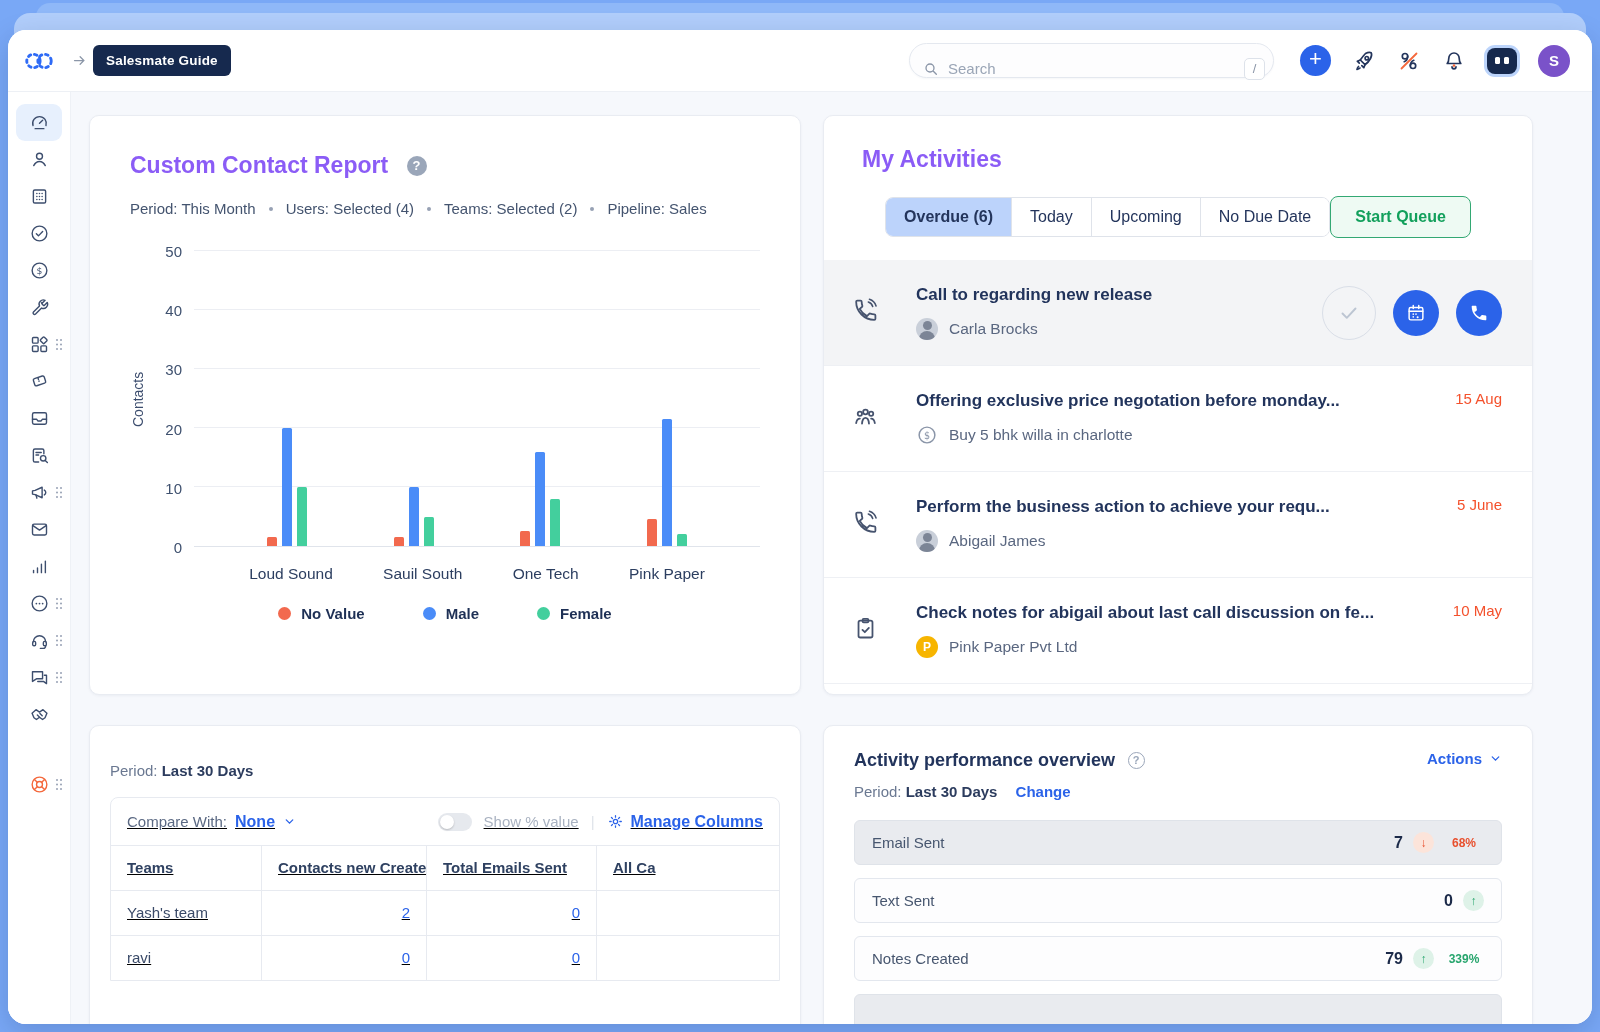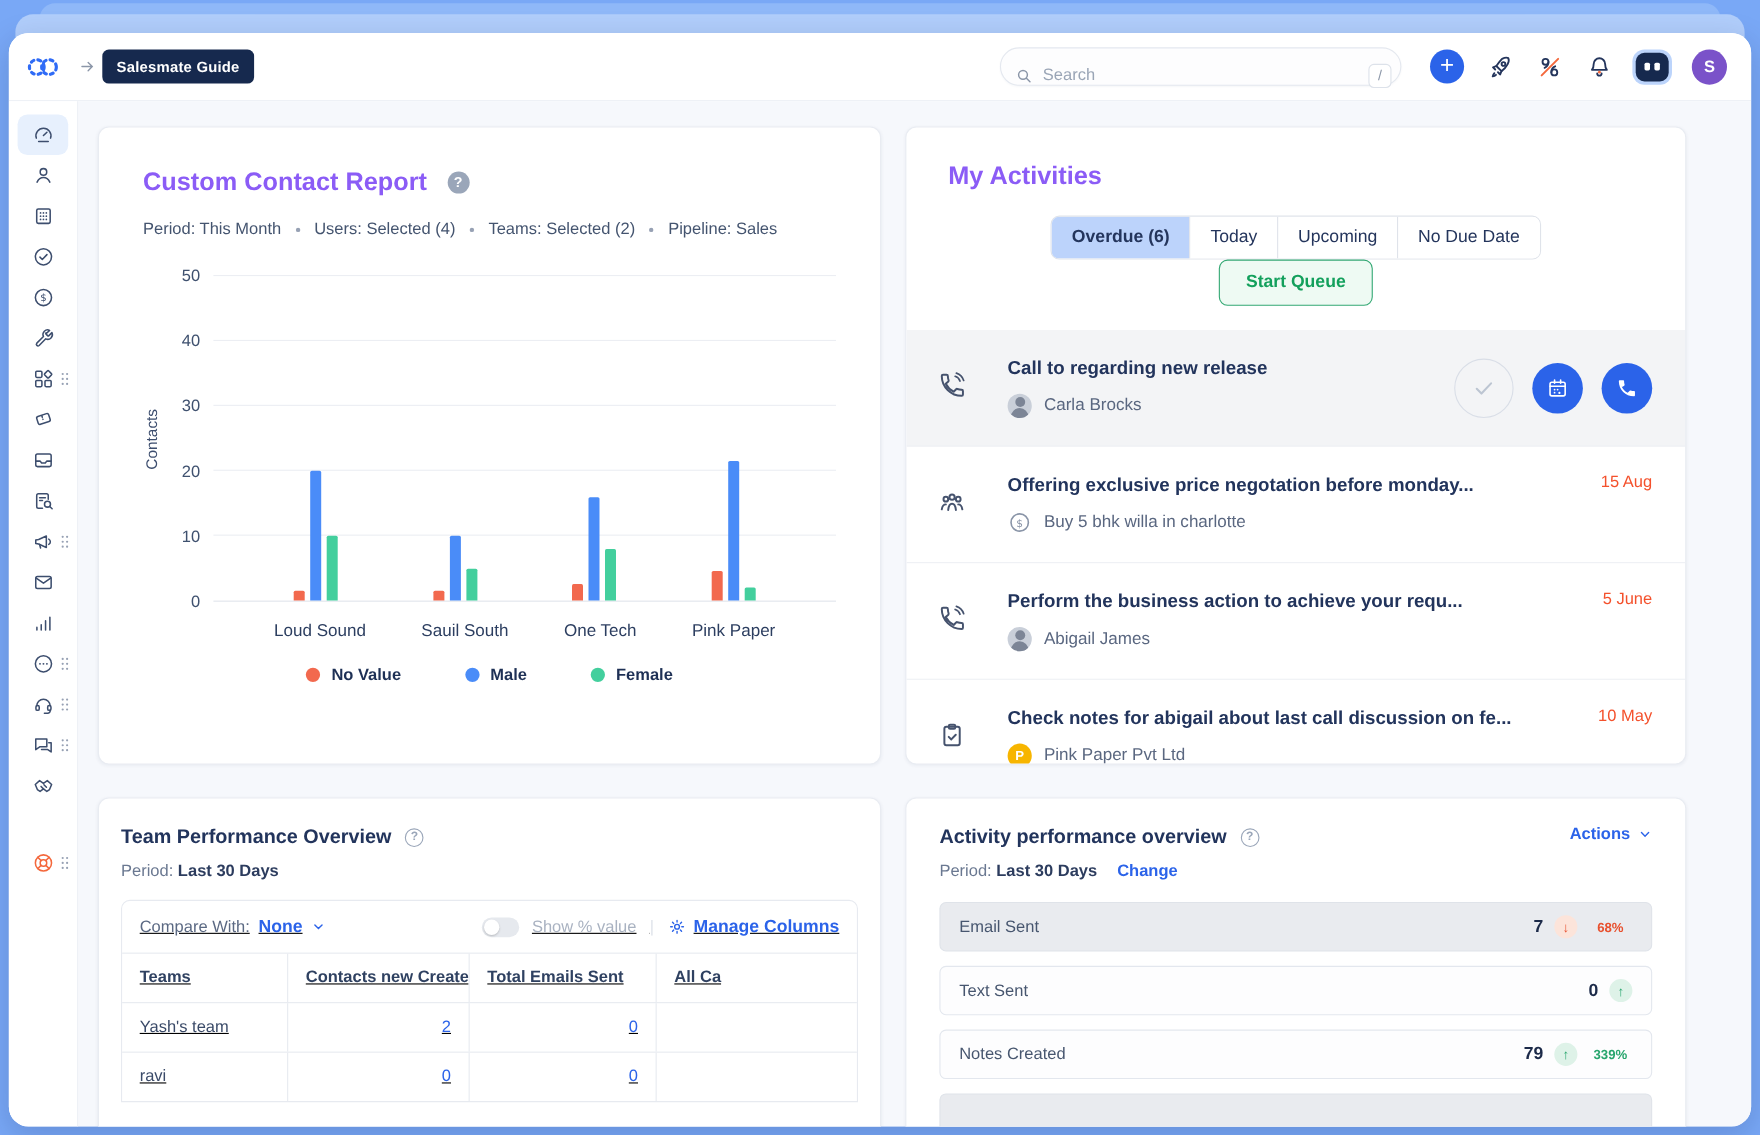--- a/index.html
+++ b/index.html
@@ -73,21 +73,21 @@
   .group { display:flex; align-items:flex-end; gap:5px; height:100%; }
   .bar { width:10px; border-radius:1.5px 1.5px 0 0; }
   .xlabels { grid-row:2; grid-column:3; display:flex; justify-content:space-around; align-items:flex-end; padding:0 30px; }
   .xlab { font-size:15.5px; color:#2c3e60; }
   .legend { margin-top:22px; display:flex; justify-content:center; gap:58px; }
   .lg-item { display:flex; align-items:center; gap:10px; font-size:15px; font-weight:bold; color:#1e3055; cursor:pointer; }
   .lg-dot { width:13px; height:13px; border-radius:50%; }
 
   
   .act-head { padding:30px 38px 0 38px; }
-  .act-controls { margin-top:23px; display:flex; align-items:center; justify-content:flex-end;flex-direction:column; }
+  .act-controls { margin-top:23px; display:flex; align-items:center; justify-content:center; }
   .tabs { display:flex; border:1px solid #dfe3ea; border-radius:8px; overflow:hidden; background:#fff; }
   .tab { padding:10px 18px; font-size:16px; color:#24355c; cursor:pointer; border-left:1px solid #dfe3ea; background:#fff; white-space:nowrap; }
   .tab:first-child { border-left:none; }
   .tab.active { background:#bcd3fb; font-weight:bold; }
   .start-queue { padding:11px 24px; font-size:16px; font-weight:bold; color:#13a05c; background:#eefaf3;
                  border:1.5px solid #33a873; border-radius:8px; cursor:pointer; }
   .act-list { margin-top:22px; }
   .act-row { height:106px; display:flex; align-items:center; padding:0 30px 0 28px; border-bottom:1px solid #eef0f4; cursor:pointer; }
   .act-row.selected { background:#f3f4f6; }
   .act-icon { width:64px; color:#46536e; flex:none; }
@@ -590,24 +590,20 @@
                   <span class="badge" style="background:#f7b500">P</span>
                   <span>Pink Paper Pvt Ltd</span>
                 </div>
        </div>
        <span class="act-date">10 May</span>
      </div>
           </div>
       </section>
 
       <section class="card card-team">
-        <div>
-          <h2 class="sub-title">Team Performance Overview</h2>
-          <span class="help-outline">?</span>
-        </div>
         <div class="period-row">
           <span class="period-label">Period:</span>
           <span class="period-value">Last 30 Days</span>
         </div>
         <div class="tp-box">
           <div class="tp-toolbar">
             <div class="tp-left">
               <span class="lbl">Compare With:</span>
               <span class="link">None</span>
               <span class="chev">

